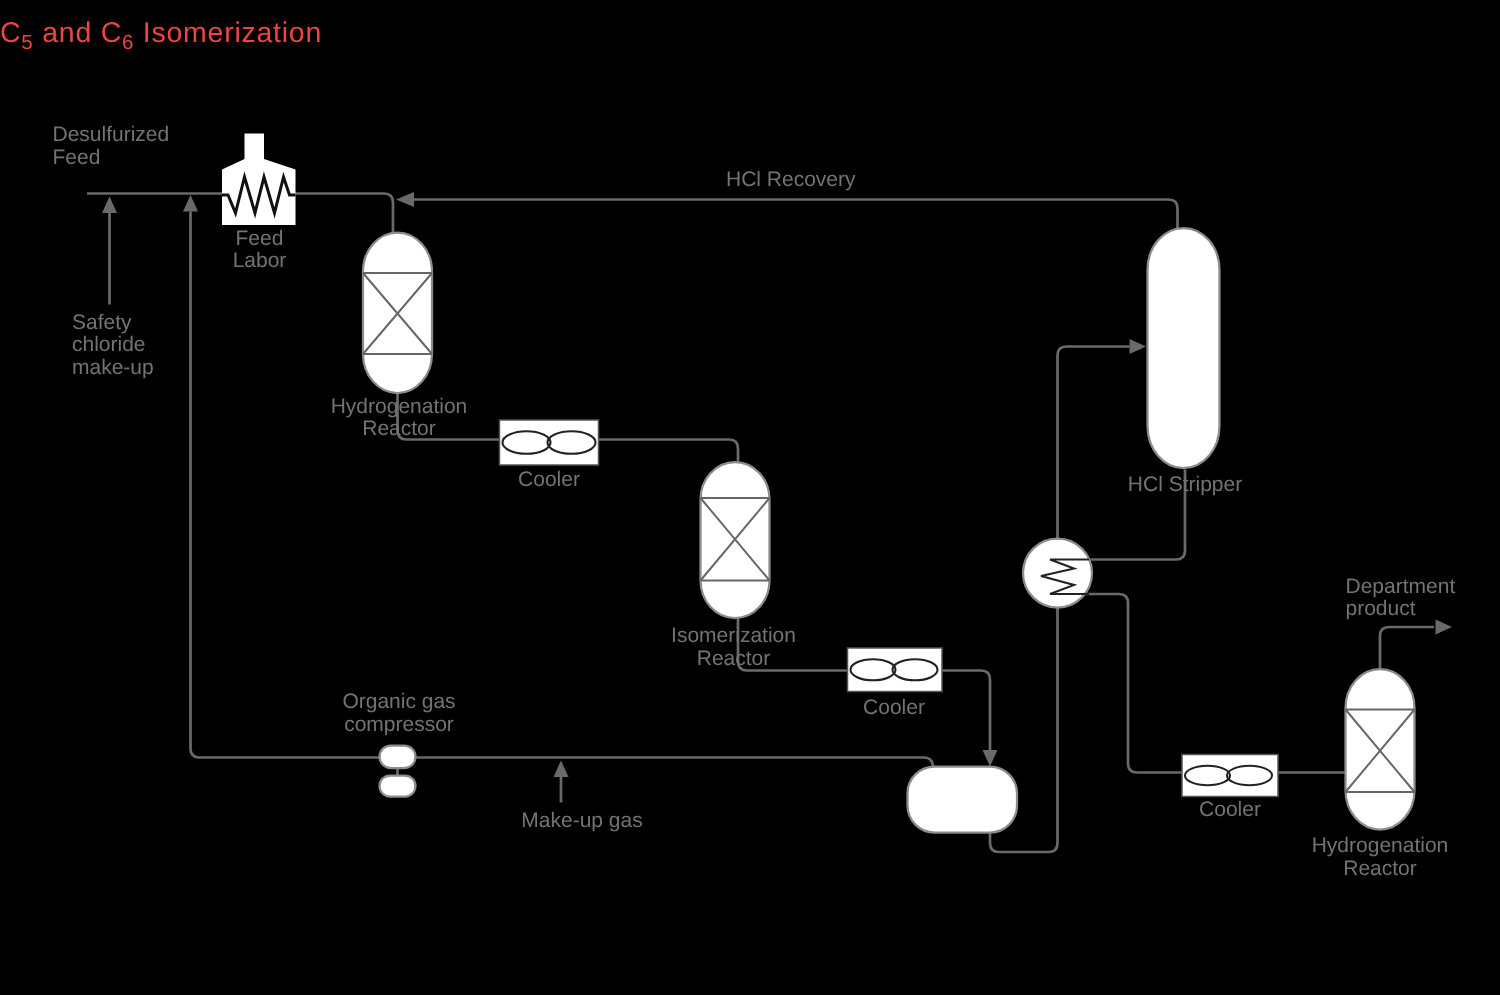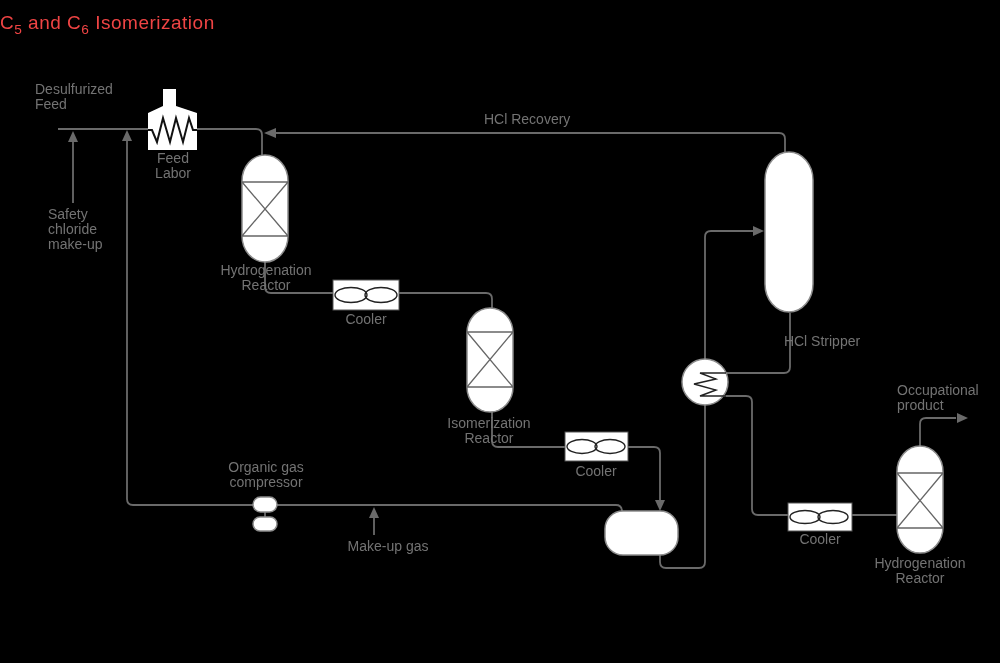--- a/index.html
+++ b/index.html
@@ -130,21 +130,21 @@
 
   <div class="label center" style="left:489px; top:416px;">
     <div>Isomerization</div>
     <div>Reactor</div>
   </div>
 
   <div class="label center" style="left:596px; top:464px;">
     <div>Cooler</div>
   </div>
 
-  <div class="label center" style="left:790px; top:334px;margin-left:32px;">
+  <div class="label center" style="left:790px; top:315px;">
     <div>HCl Stripper</div>
   </div>
 
   <div class="label center" style="left:266px; top:460px;">
     <div>Organic gas</div>
     <div>compressor</div>
   </div>
 
   <div class="label center" style="left:376px; top:539px;margin-left:12px;">
     <div>Make-up gas</div>
@@ -153,18 +153,18 @@
   <div class="label center" style="left:820px; top:532px;">
     <div>Cooler</div>
   </div>
 
   <div class="label center" style="left:920px; top:556px;">
     <div>Hydrogenation</div>
     <div>Reactor</div>
   </div>
 
   <div class="label" style="left:897px; top:383px;">
-    <div>Occupational</div>
+    <div>Department</div>
     <div>product</div>
   </div>
 
 
 </div>
 
 </body></html>

